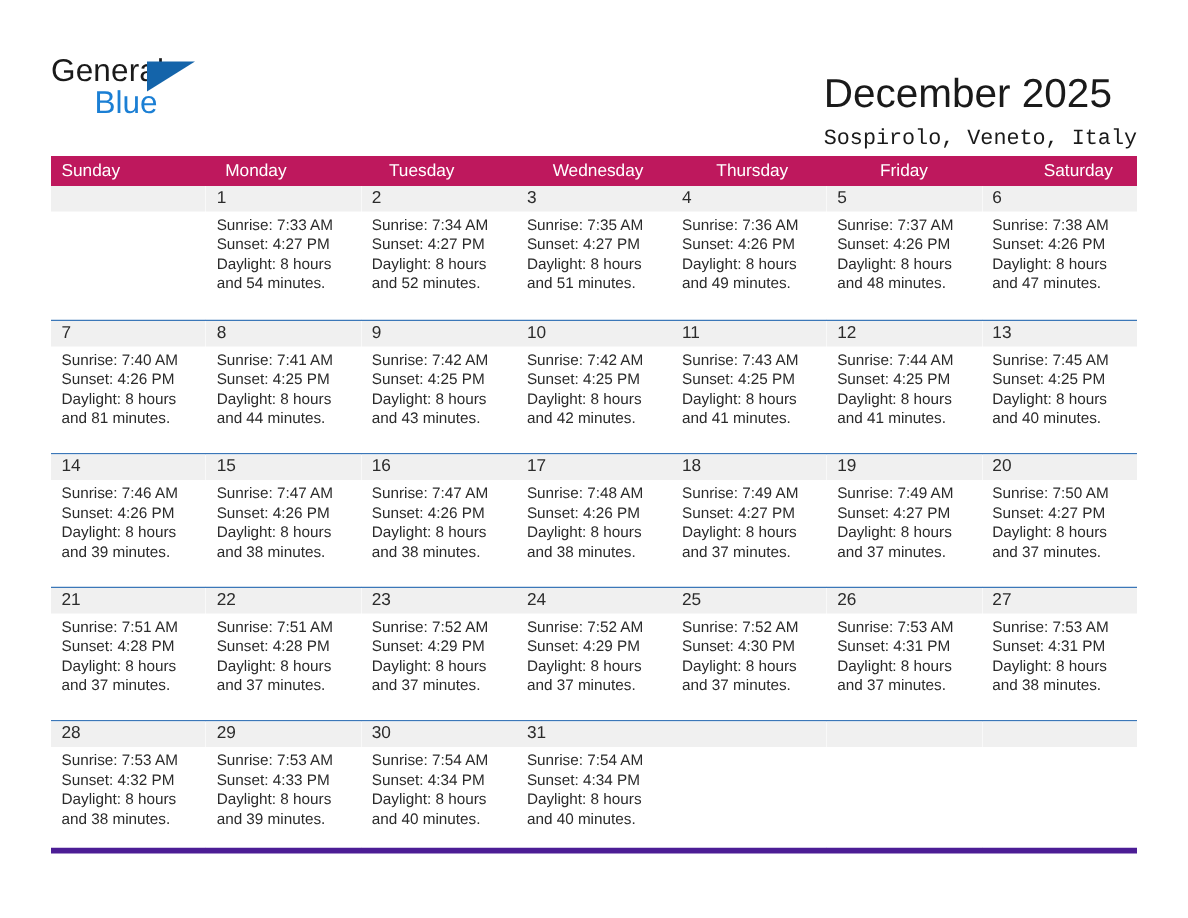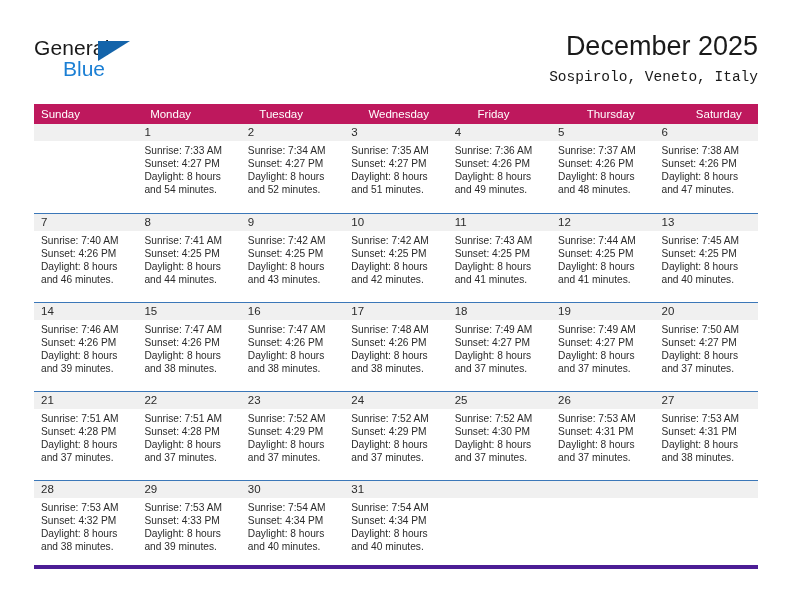--- a/index.html
+++ b/index.html
@@ -58,22 +58,21 @@
     left: 29px;
     top: 21px;
     font-size: 21px;
     color: #1b7fd4;
     line-height: 24px;
   }
 
   .title-block {
     position: absolute;
     right: 0;
-    top: 0;
-    text-align: right;
+    top: 16px;
   }
   .cal-title {
     font-size: 27px;
     color: #1a1a1a;
     line-height: 32px;
     white-space: nowrap;
   }
   .cal-subtitle {
     margin-top: 6px;
     font-size: 14.5px;
@@ -167,22 +166,22 @@
     </div>
 
   </div>
 
   <div class="calendar">
     <div class="dow-row">
       <div class="dow">Sunday</div>
       <div class="dow">Monday</div>
       <div class="dow">Tuesday</div>
       <div class="dow">Wednesday</div>
+      <div class="dow">Thursday</div>
       <div class="dow">Friday</div>
-      <div class="dow">Thursday</div>
       <div class="dow">Saturday</div>
     </div>
 
     <div id="weeks-container">
         <div class="week">
           <div class="cell cell-empty">
             <div class="cell-daynum"></div>
           </div>
           <div class="cell">
             <div class="cell-daynum">1</div>
@@ -239,21 +238,21 @@
             </div>
           </div>
         </div>
         <div class="week">
           <div class="cell">
             <div class="cell-daynum">7</div>
             <div class="cell-body">
               <div>Sunrise: 7:40 AM</div>
               <div>Sunset: 4:26 PM</div>
               <div>Daylight: 8 hours</div>
-              <div>and 46 minutes.</div>
+              <div>and 81 minutes.</div>
             </div>
           </div>
           <div class="cell">
             <div class="cell-daynum">8</div>
             <div class="cell-body">
               <div>Sunrise: 7:41 AM</div>
               <div>Sunset: 4:25 PM</div>
               <div>Daylight: 8 hours</div>
               <div>and 44 minutes.</div>
             </div>

